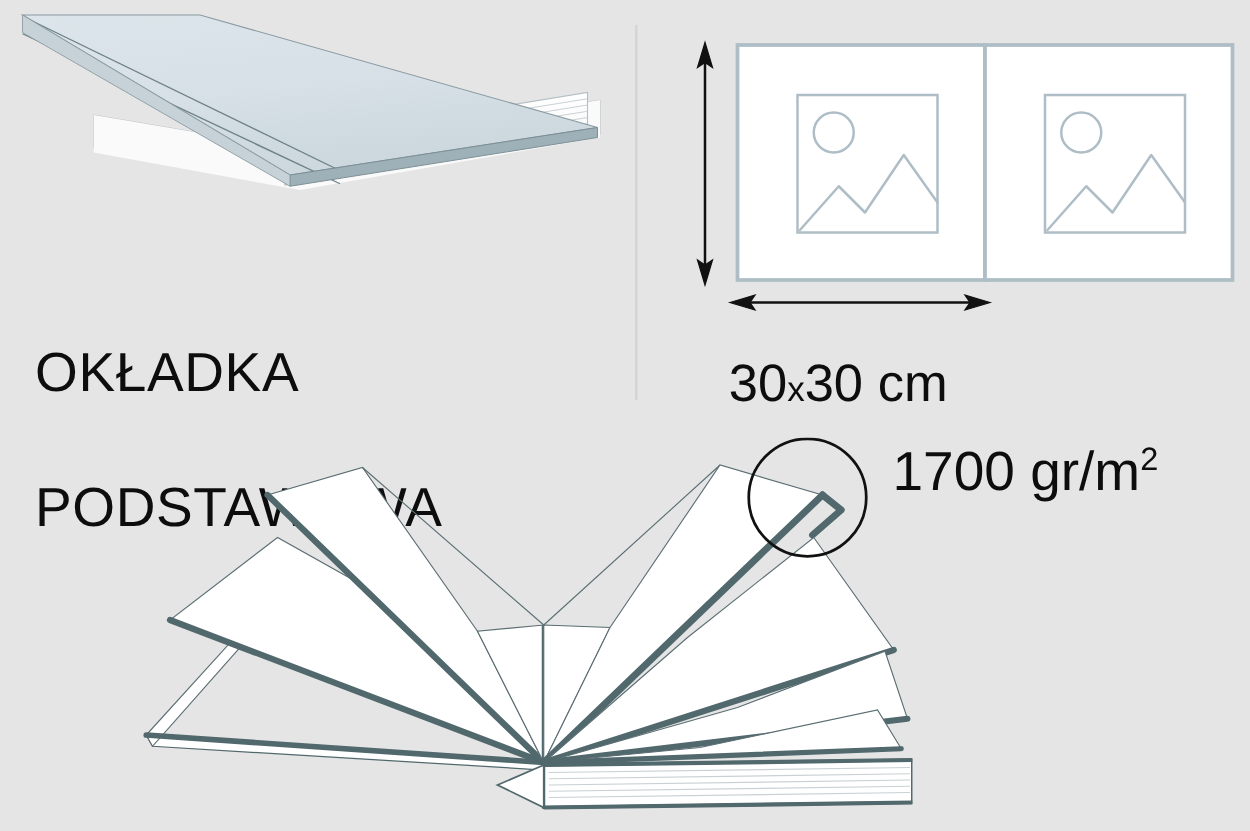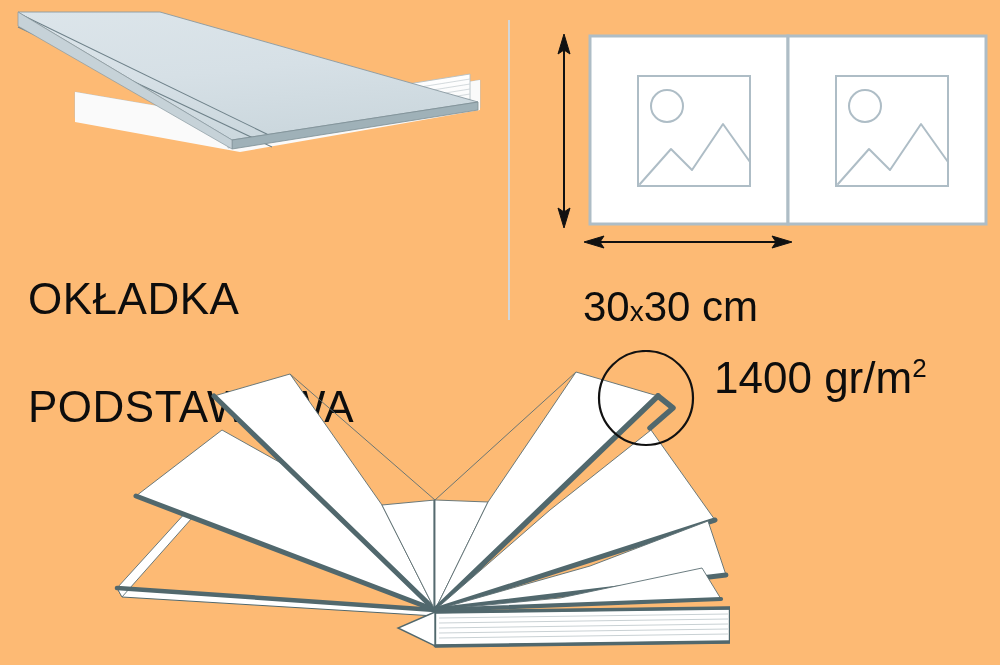--- a/index.html
+++ b/index.html
@@ -5,21 +5,21 @@
 <style>
   html, body {
     margin: 0;
     padding: 0;
     background: #ffffff;
   }
   #stage {
     position: relative;
     width: 1000px;
     height: 665px;
-    background: #fdba74;
+    background: #e5e5e5;
     overflow: hidden;
     font-family: "Liberation Sans", "DejaVu Sans", sans-serif;
   }
 
   
   .abs { position: absolute; }
 
   
   #cover-illustration {
     left: 0px;
@@ -271,15 +271,15 @@
 
         <polygon points="345,262 308,278 345,296" fill="#ffffff" stroke="#51686d" stroke-width="1.4"></polygon>
       </g>
 
       <g>
         <circle cx="556" cy="48" r="47" fill="none" stroke="#111111" stroke-width="2.2"></circle>
       </g>
     </svg>
   </div>
 
-  <div class="abs" id="weight-label"><span>1400</span><span>&nbsp;</span><span>gr/m</span><span class="sup">2</span></div>
+  <div class="abs" id="weight-label"><span>1700</span><span>&nbsp;</span><span>gr/m</span><span class="sup">2</span></div>
 
 </div>
 
 </body></html>

